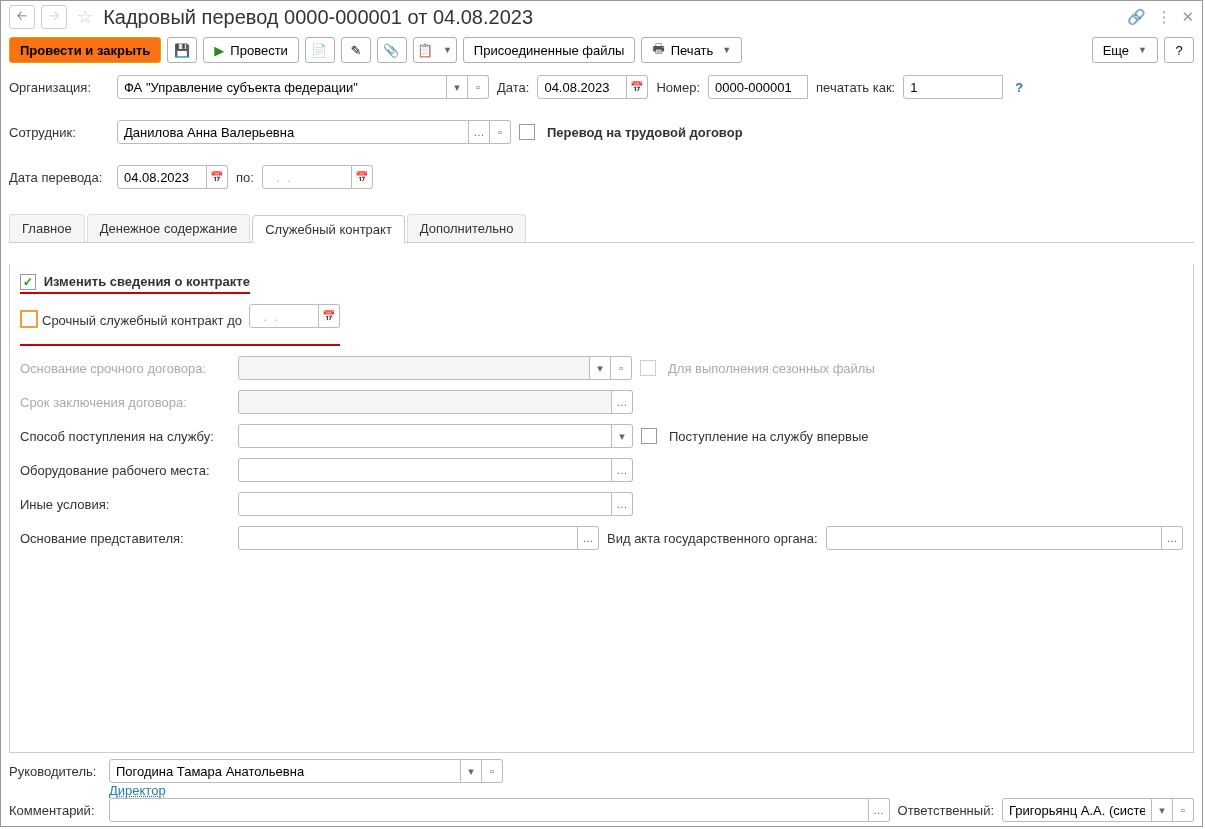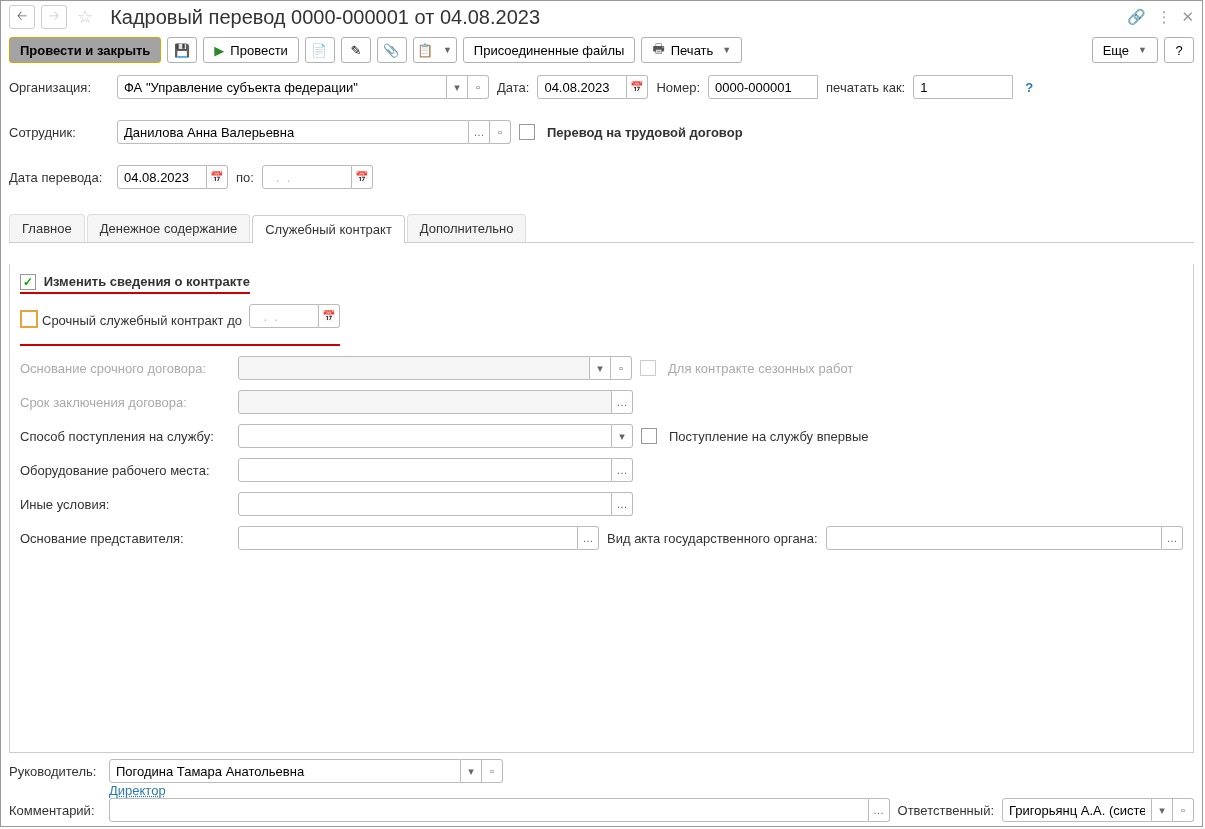--- a/index.html
+++ b/index.html
@@ -1,26 +1,26 @@
 <!DOCTYPE html>
 <html><head>
 <meta charset="utf-8">
 <style>
 html,body{margin:0;padding:0;font-family:Arial,sans-serif;font-size:13px;color:#333;background:#fff}
 .window{border:1px solid #999;width:1203px;height:827px;position:relative;box-sizing:border-box;display:flex;flex-direction:column}
 .titlebar{display:flex;align-items:center;padding:4px 8px;gap:6px}
 .nav-btn{width:24px;height:22px;border:1px solid #ccc;background:#fff;display:flex;align-items:center;justify-content:center;border-radius:3px;cursor:pointer;color:#666}
 .nav-btn.disabled{color:#ccc}
 .star-icon{color:#ccc;font-size:18px;margin-left:4px}
-.title-text{font-size:20px;color:#333;margin-left:11px}
+.title-text{font-size:20px;color:#333;margin-left:4px}
 .titlebar-right{margin-left:auto;display:flex;align-items:center;gap:10px;color:#999}
 .titlebar-right span{cursor:pointer;font-size:15px}
 .toolbar{display:flex;align-items:center;padding:4px 8px 10px;gap:6px;flex-wrap:wrap}
 .btn{height:26px;border:1px solid #b0b0b0;background:#fff;border-radius:3px;padding:0 10px;display:flex;align-items:center;gap:6px;cursor:pointer;font-size:13px}
-.btn-primary{background:#a3a3a3;border-color:#d4a800;font-weight:bold}
+.btn-primary{background:#f97316;border-color:#d4a800;font-weight:bold}
 .btn-icon{width:30px;padding:0;justify-content:center}
 .btn-icon-dd{width:44px;padding:0;justify-content:center; position:relative}
 .dd-arrow{font-size:9px;color:#666;margin-left:3px}
 .toolbar-right{margin-left:auto;display:flex;gap:6px}
 .form-area{padding:2px 8px;display:flex;flex-direction:column;gap:21px;flex:1;overflow:hidden}
 .row{display:flex;align-items:center;gap:8px;flex-wrap:wrap}
 .label{color:#333;white-space:nowrap}
 .field{display:flex;align-items:stretch;height:24px}
 .field input{border:1px solid #bbb;padding:0 6px;font-size:13px;height:100%;box-sizing:border-box;background:#fff}
 .field .part{border:1px solid #bbb;border-left:none;width:20px;display:flex;align-items:center;justify-content:center;background:#fff;cursor:pointer;color:#666;font-size:11px}
@@ -114,21 +114,21 @@
         <div class="part">▾</div>
         <div class="part">▫</div>
       </div>
       <span class="label">Дата:</span>
       <div class="field">
         <input style="width: 90px;" value="04.08.2023">
         <div class="part">📅</div>
       </div>
       <span class="label">Номер:</span>
       <div class="field">
-        <input style="width: 110px;" value="0000-000001">
+        <input style="width: 100px;" value="0000-000001">
       </div>
       <span class="label">печатать как:</span>
       <div class="field">
         <input style="width: 100px;" value="1">
       </div>
       <span class="help">?</span>
     </div>
 
     <div class="row">
       <span class="label" style="width:100px">Сотрудник:</span>
@@ -183,21 +183,21 @@
       </div>
 
       <div class="row">
         <span class="label disabled-label" style="width:210px">Основание срочного договора:</span>
         <div class="field">
           <input style="width: 352px; background: rgb(245, 245, 245);" disabled="">
           <div class="part">▾</div>
           <div class="part">▫</div>
         </div>
         <span class="checkbox" style="border-color:#ccc"></span>
-        <span class="label disabled-label">Для контракте сезонных работ</span>
+        <span class="label disabled-label">Для выполнения сезонных файлы</span>
       </div>
 
       <div class="row">
         <span class="label disabled-label" style="width:210px">Срок заключения договора:</span>
         <div class="field">
           <input style="width: 374px; background: rgb(245, 245, 245);" disabled="">
           <div class="part">…</div>
         </div>
       </div>
 

